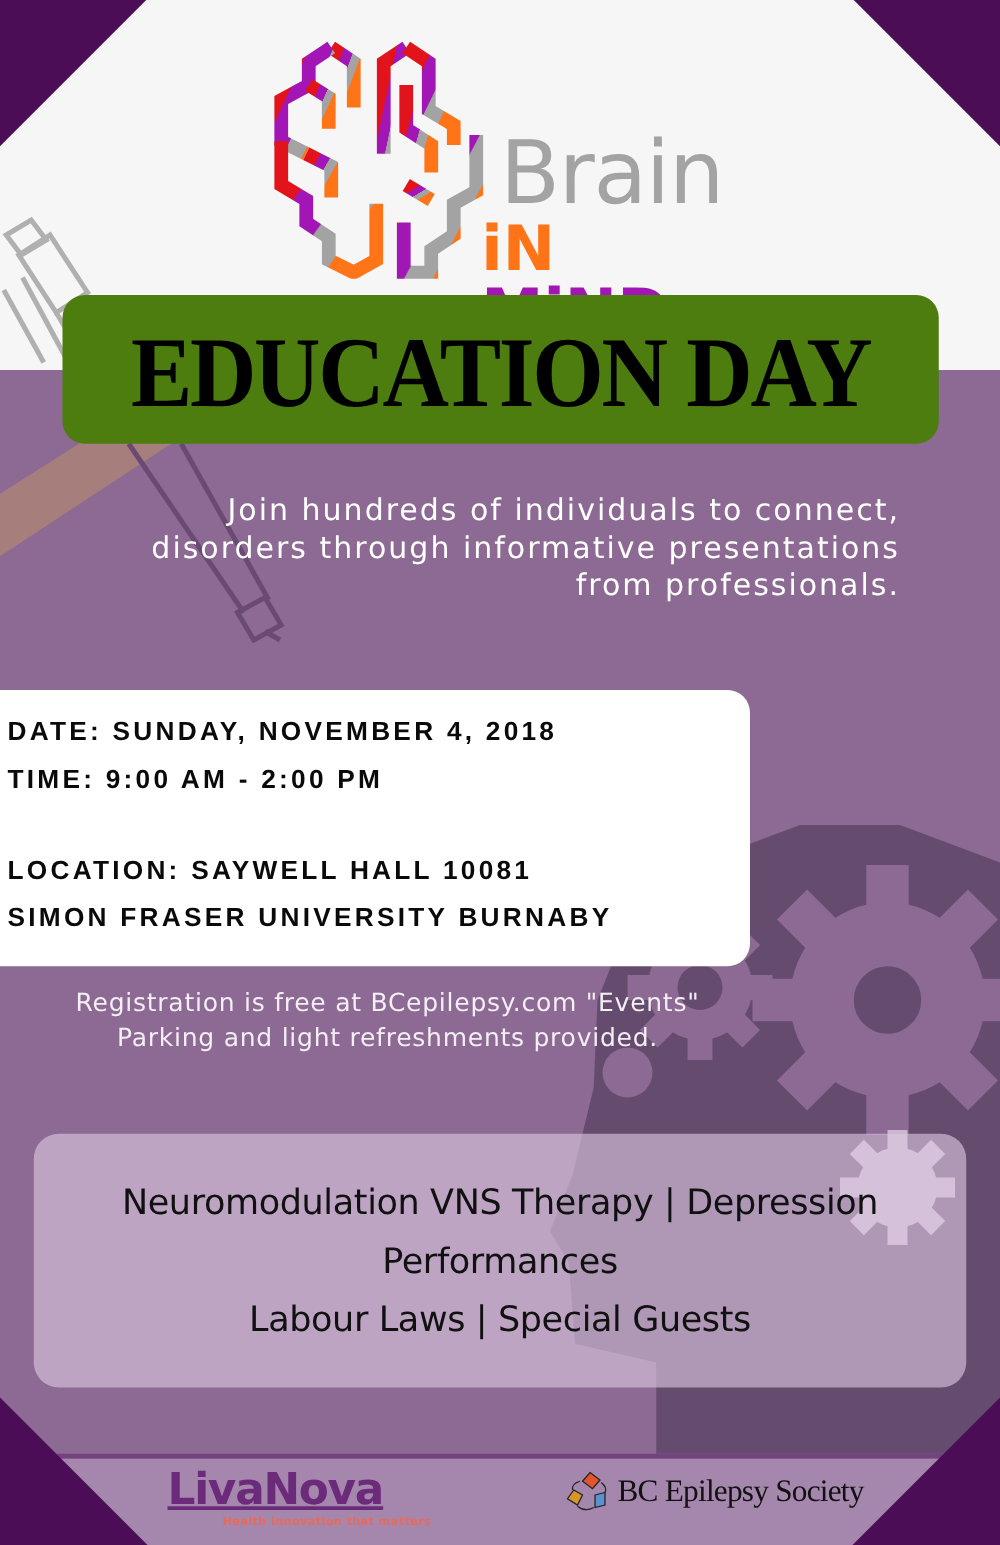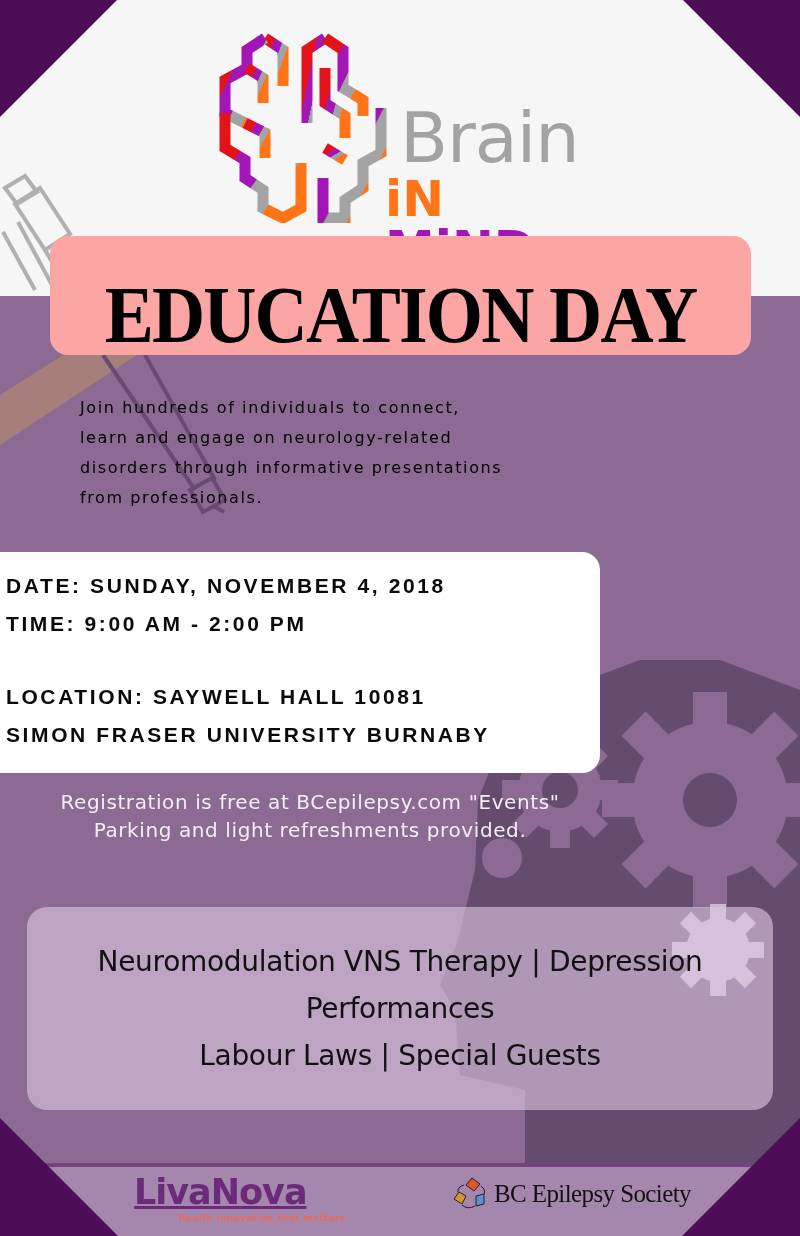--- a/index.html
+++ b/index.html
@@ -17,24 +17,24 @@
 
     .deco-svg { position: absolute; left: 0; top: 0; width: 800px; height: 1236px; pointer-events: none; }
 
     .logo { position: absolute; left: 205px; top: 28px; width: 395px; height: 195px; }
     .logo-svg { position: absolute; left: 0; top: 0; }
     .logo-brain-text { position: absolute; left: 195px; top: 75px; font-family: "DejaVu Sans", sans-serif; font-size: 70px; color: #a3a3a3; letter-spacing: -1px; line-height: 1; }
     .logo-mind { position: absolute; left: 180px; top: 146px; font-family: "DejaVu Sans", sans-serif; font-size: 50px; line-height: 1; font-weight: bold; }
     .logo-in { color: #ff7417; }
     .logo-mind-word { color: #a116b4; }
 
-    .title-box { position: absolute; left: 50px; top: 236px; width: 701px; height: 119px; background: #fca5a5; border-radius: 18px; display: flex; align-items: flex-end; justify-content: center; }
+    .title-box { position: absolute; left: 50px; top: 236px; width: 701px; height: 119px; background: #4d7c0f; border-radius: 18px; display: flex; align-items: center; justify-content: center; }
     .title-text { font-family: "Liberation Serif", serif; font-weight: bold; font-size: 80px; color: #000; letter-spacing: -2px; transform: scaleX(0.92); white-space: nowrap; line-height: 1; padding-top: 6px; }
 
-    .intro { position: absolute; left: 80px; top: 393px; width: 640px; text-align: left; color: #000000; font-family: "DejaVu Sans", sans-serif; font-size: 16px; line-height: 30px; letter-spacing: 1.6px; }
+    .intro { position: absolute; left: 80px; top: 393px; width: 640px; text-align: right; color: #ffffff; font-family: "DejaVu Sans", sans-serif; font-size: 24px; line-height: 30px; letter-spacing: 1.6px; }
 
     .details-box { position: absolute; left: -20px; top: 552px; width: 620px; height: 221px; background: #ffffff; border-radius: 18px; }
     .details-line { position: absolute; left: 26px; font-family: Liberation Sans, sans-serif; font-weight: bold; font-size: 21px; letter-spacing: 2.6px; color: #0a0a0a; white-space: nowrap; }
 
     .reg { position: absolute; left: 0; top: 788px; width: 620px; text-align: center; color: #f4eef5; font-family: "DejaVu Sans", sans-serif; font-size: 20px; line-height: 28px; letter-spacing: 0.6px; }
 
     .topics-box { position: absolute; left: 27px; top: 907px; width: 746px; height: 203px; background: rgba(220, 200, 225, 0.62); border-radius: 20px; display: flex; flex-direction: column; align-items: center; justify-content: center; }
     .topic-line { font-family: "DejaVu Sans", sans-serif; font-size: 28px; line-height: 47px; color: #111; white-space: nowrap; letter-spacing: -0.3px; }
 
     .footer-line { position: absolute; left: 0; top: 1163px; width: 800px; height: 4px; background: #74437f; }
@@ -155,21 +155,20 @@
     <span class="logo-mind-word">MiND</span>
   </div>
 </div>
 
 <div class="title-box">
   <div class="title-text">EDUCATION DAY</div>
 </div>
 
 <div class="intro">
   <div>Join hundreds of individuals to connect,</div>
-  <div>learn and engage on neurology-related</div>
   <div>disorders through informative presentations</div>
   <div>from professionals.</div>
 </div>
 
 <div class="details-box">
   <div class="details-line" style="top:22px;">DATE: SUNDAY, NOVEMBER 4, 2018</div>
   <div class="details-line" style="top:60px;">TIME: 9:00 AM - 2:00 PM</div>
   <div class="details-line" style="top:133px;">LOCATION: SAYWELL HALL 10081</div>
   <div class="details-line" style="top:171px;">SIMON FRASER UNIVERSITY BURNABY</div>
 </div>

